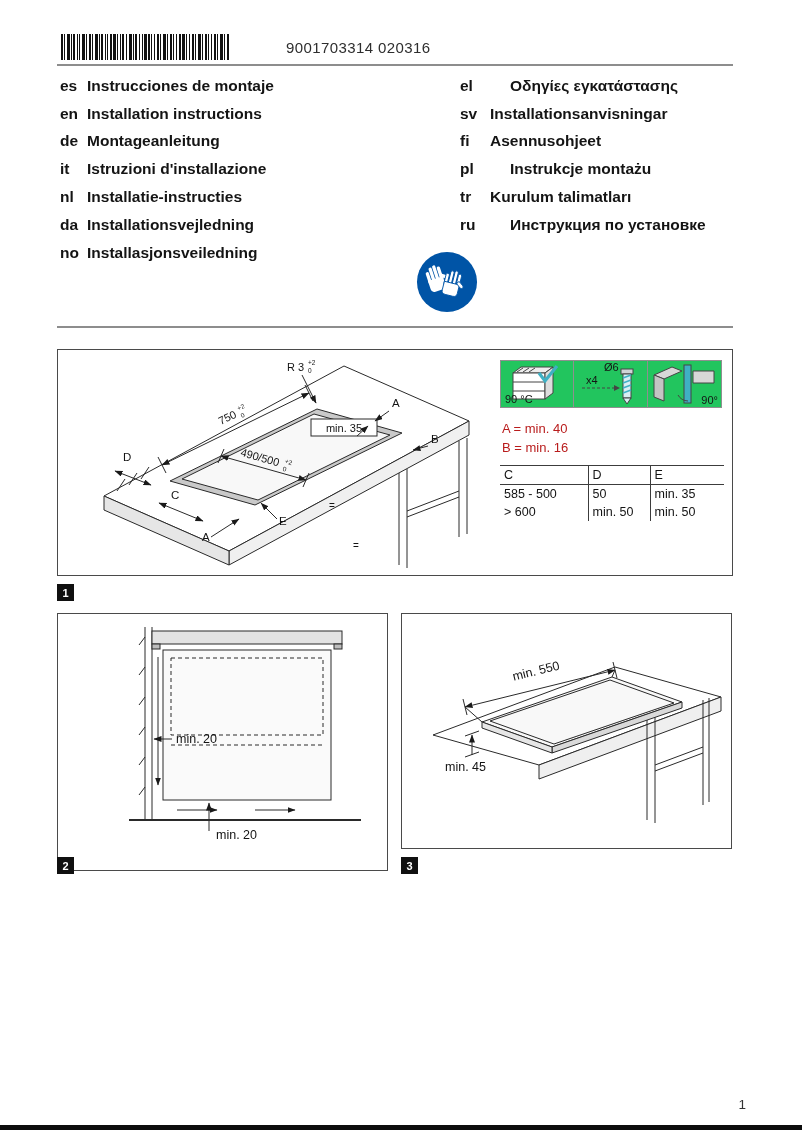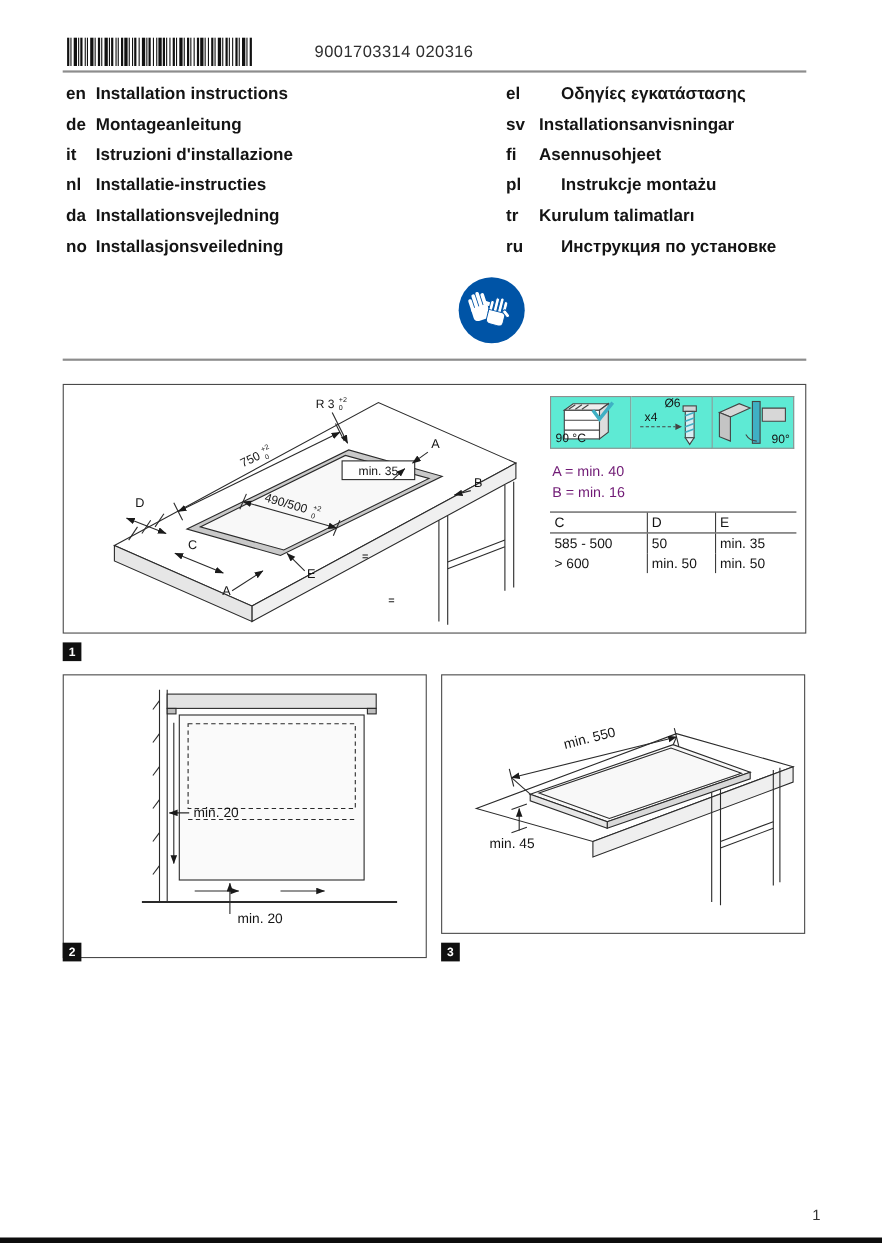--- a/index.html
+++ b/index.html
@@ -30,32 +30,32 @@
   .fig3 { left:401px; top:613px; width:331px; height:236px; }
   .fig-art { position:absolute; left:1px; top:1px; }
   .fig-art text { font-family:"Liberation Sans", sans-serif; font-size:11px; fill:#141414; }
   .fig-art text.letter { font-size:11.5px; }
   .fig-art text.tol { font-size:6.5px; }
   .fig-art text.dimtext { font-size:12.5px; }
   .fig-art text.eq { font-size:10px; }
 
   .info-panel { position:absolute; left:442px; top:10px; width:224px; }
   .picto-row { display:flex; }
-  .picto { position:relative; width:74px; height:48px; border:1px solid #8f8f8f; background:#5eead4; }
+  .picto { position:relative; width:74px; height:48px; border:1px solid #8f8f8f; background:#22c55e; }
   .picto + .picto { border-left:none; }
   .picto svg { position:absolute; left:0; top:0; }
   .picto-label { position:absolute; font-size:11px; color:#141414; }
   .pl-temp { left:4px; bottom:2px; }
   .pl-dia  { left:30px; top:0; }
   .pl-qty  { left:12px; top:13px; }
   .pl-angle{ right:3px; bottom:1px; }
   .teal-fill { fill:var(--accent-teal,#3fb0c4); }
   .teal-stroke { stroke:var(--accent-teal,#3fb0c4); }
 
-  .info-line { margin-top:4px; font-size:13px; color:#701a75; padding-left:2px; }
+  .info-line { margin-top:4px; font-size:13px; color:#b91c1c; padding-left:2px; }
   .info-line.first { margin-top:13px; }
 
   .cde-table { border-collapse:collapse; width:224px; margin-top:10px; }
   .cde-table th, .cde-table td { font-size:12.5px; font-weight:normal; text-align:left; padding:2px 6px 2px 4px; color:#141414; }
   .cde-table th { border-top:1px solid #3c3c3c; border-bottom:1px solid #3c3c3c; }
   .cde-table th:nth-child(2), .cde-table td:nth-child(2),
   .cde-table th:nth-child(3), .cde-table td:nth-child(3) { border-left:1px solid #3c3c3c; }
 
   .badge { position:absolute; width:17px; height:17px; background:#101010; color:#fff;
            font-size:11px; font-weight:bold; display:flex; align-items:center; justify-content:center; }
@@ -126,20 +126,24 @@
         <rect x="163" width="1" height="26"></rect>
         <rect x="166" width="2" height="26"></rect>
     </g>
   </svg>
   <span class="barcode-num">9001703314 020316</span>
 
   <div class="rule rule-top"></div>
 
   <div class="lang-col lang-col-left">
     <div class="lang-row">
+        <span class="lang-code">es</span>
+        <span class="lang-label">Instrucciones de montaje</span>
+      </div>
+    <div class="lang-row">
         <span class="lang-code">en</span>
         <span class="lang-label">Installation instructions</span>
       </div>
     <div class="lang-row">
         <span class="lang-code">de</span>
         <span class="lang-label">Montageanleitung</span>
       </div>
     <div class="lang-row">
         <span class="lang-code">it</span>
         <span class="lang-label">Istruzioni d'installazione</span>

